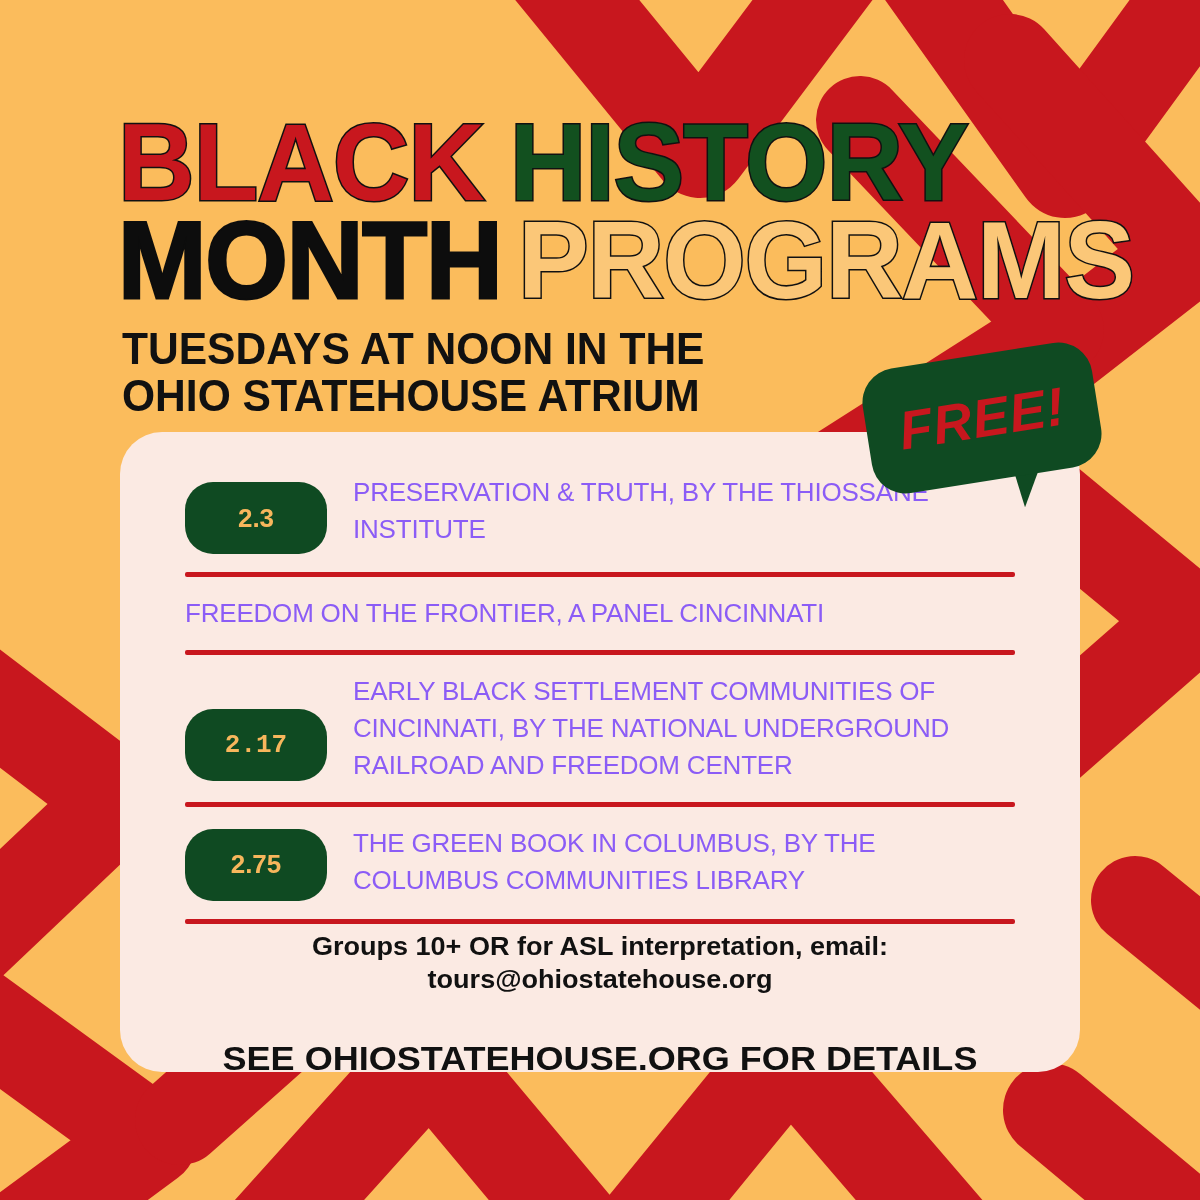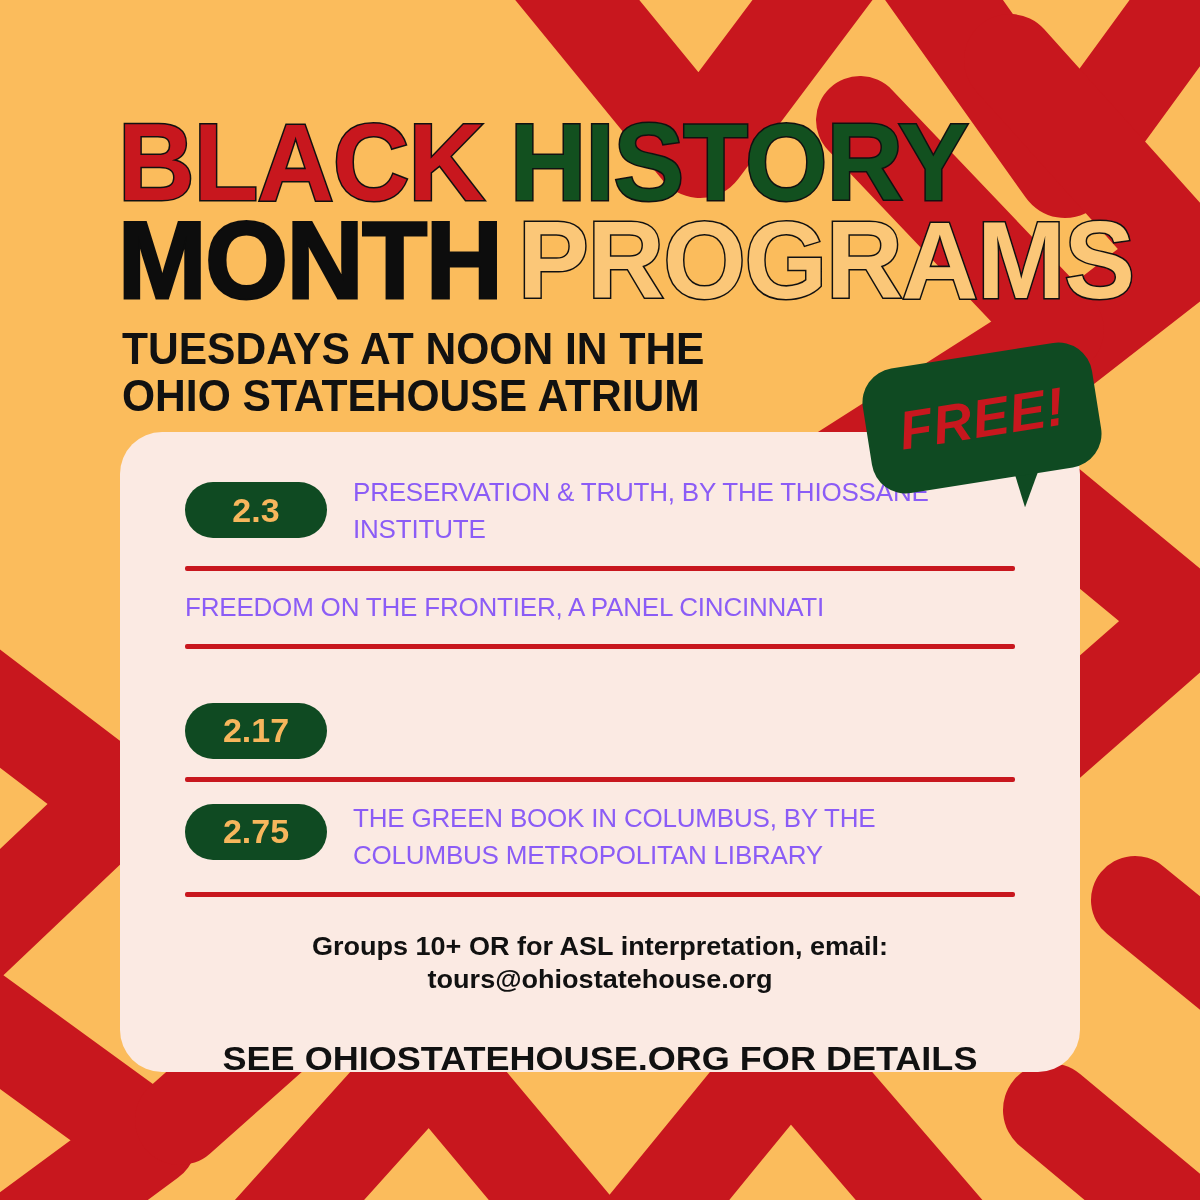--- a/index.html
+++ b/index.html
@@ -129,33 +129,33 @@
     width:830px;
   }
   .row {
     display:flex;
     align-items:flex-start;
     gap:26px;
     padding:14px 0 12px 0;
   }
   .pill {
     flex:0 0 auto;
-    width:142px; height:56px;
+    width:142px; height:72px;
     background:#0F4A22;
     border-radius:28px;
     display:flex; align-items:center; justify-content:center;
     color:#F7B65C;
     font-weight:700;
-    font-size:34px;
+    font-size:26px;
     letter-spacing:0px;
     transform:scaleX(1.0);
     margin-top:6px;
   }
   .row.r1 .pill { margin-top:10px; }
-  .row.r3 .pill { margin-top:38px; }
+  .row.r3 .pill { margin-top:38px;font-family:Liberation Mono, monospace; }
   .desc {
     flex:1 1 auto;
     color:#8b5cf6;
     font-size:26px;
     line-height:1.42;
     letter-spacing:-0.2px;
     transform:scaleX(1.0);
     padding-top:2px;
   }
   .divider {
@@ -238,26 +238,27 @@
       </div>
       <div class="divider"></div>
 
       <div class="row r2">
         <div class="desc">FREEDOM ON THE FRONTIER, A PANEL CINCINNATI</div>
       </div>
       <div class="divider"></div>
 
       <div class="row r3">
         <div class="pill">2.17</div>
+        <div class="desc">EARLY BLACK SETTLEMENT COMMUNITIES OF CINCINNATI, BY THE NATIONAL UNDERGROUND RAILROAD AND FREEDOM CENTER</div>
       </div>
       <div class="divider"></div>
 
       <div class="row r4">
         <div class="pill">2.75</div>
-        <div class="desc">THE GREEN BOOK IN COLUMBUS, BY THE COLUMBUS METROPOLITAN LIBRARY</div>
+        <div class="desc">THE GREEN BOOK IN COLUMBUS, BY THE COLUMBUS COMMUNITIES LIBRARY</div>
       </div>
       <div class="divider"></div>
 
     </div>
 
     <div class="footer">
       <div class="footer-note">
         <span>Groups 10+ OR for ASL interpretation, email:</span>
         <span>tours@ohiostatehouse.org</span>
       </div>

